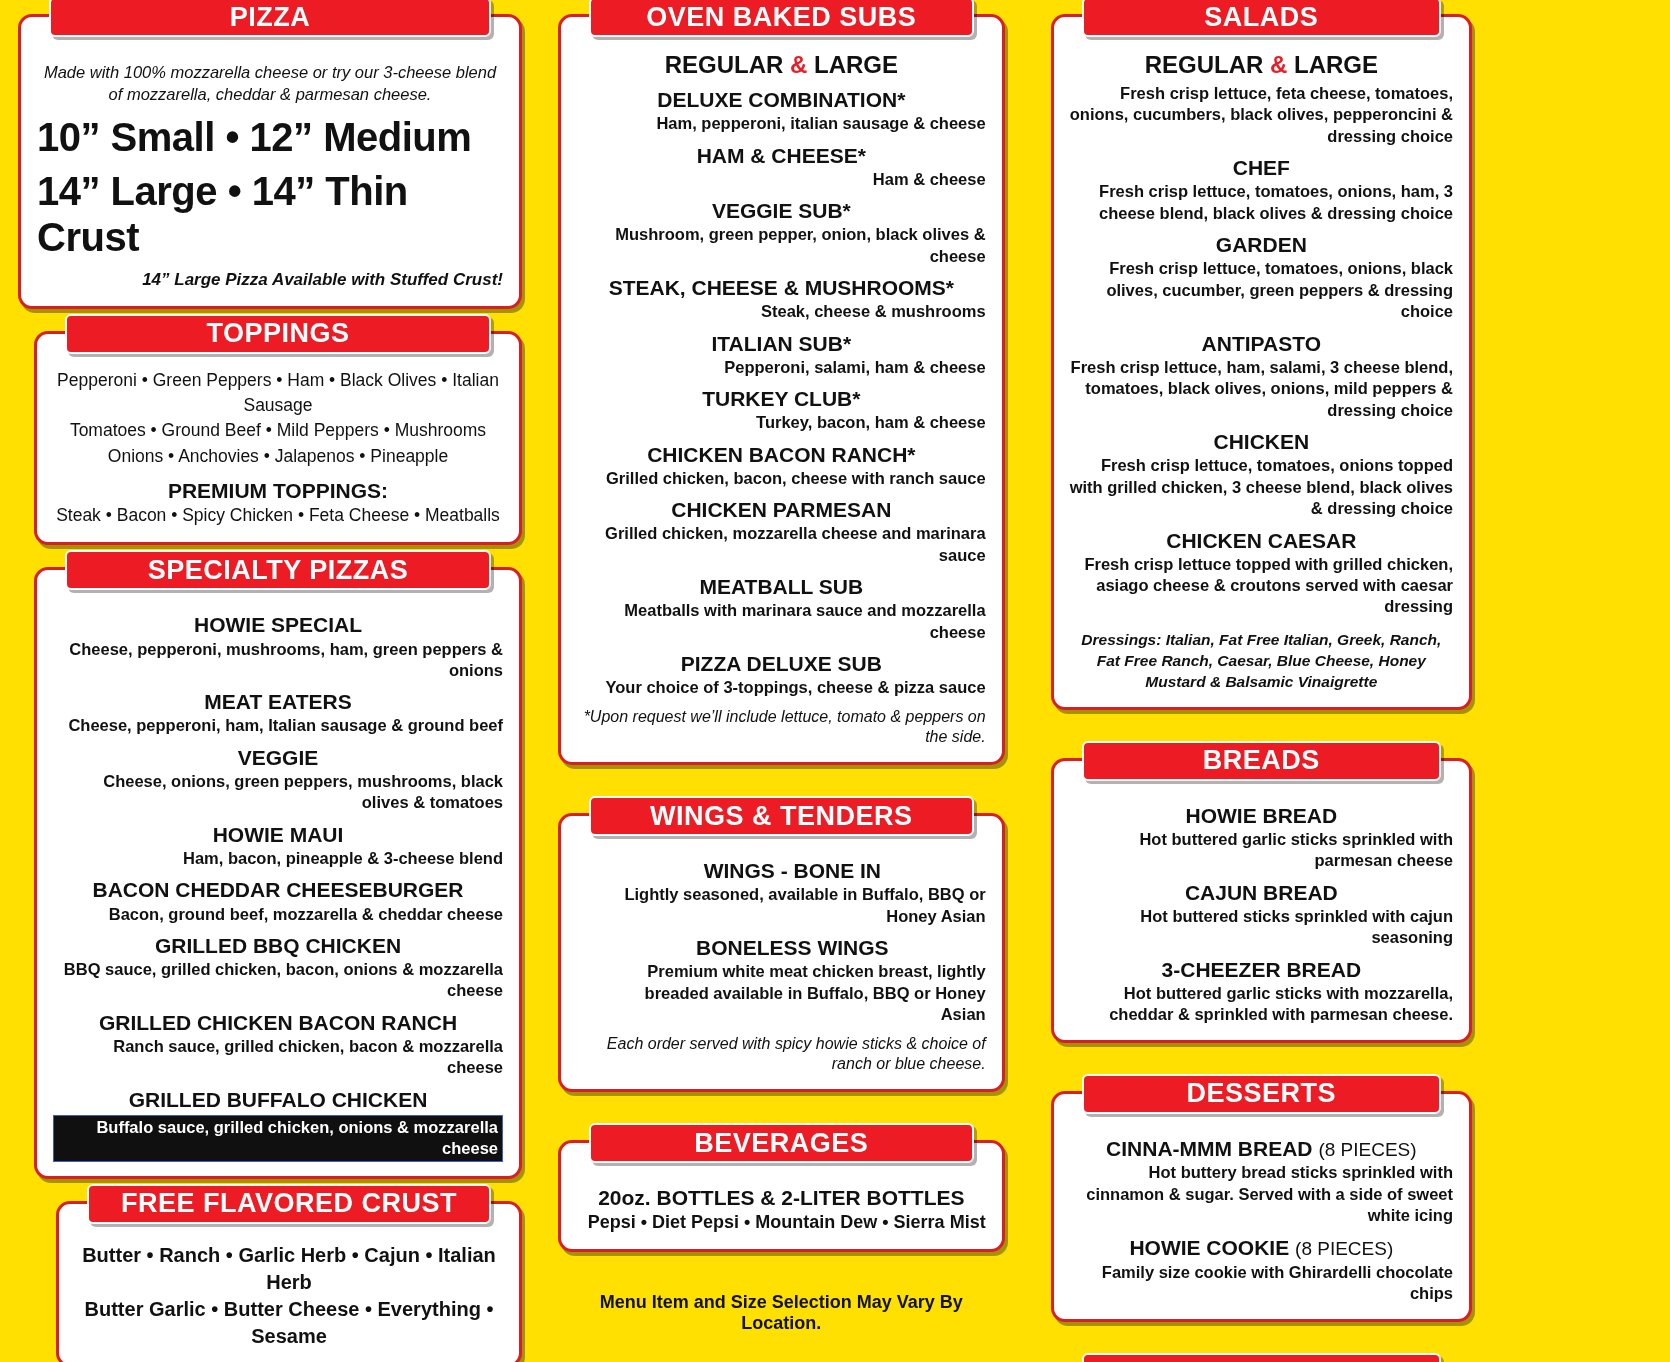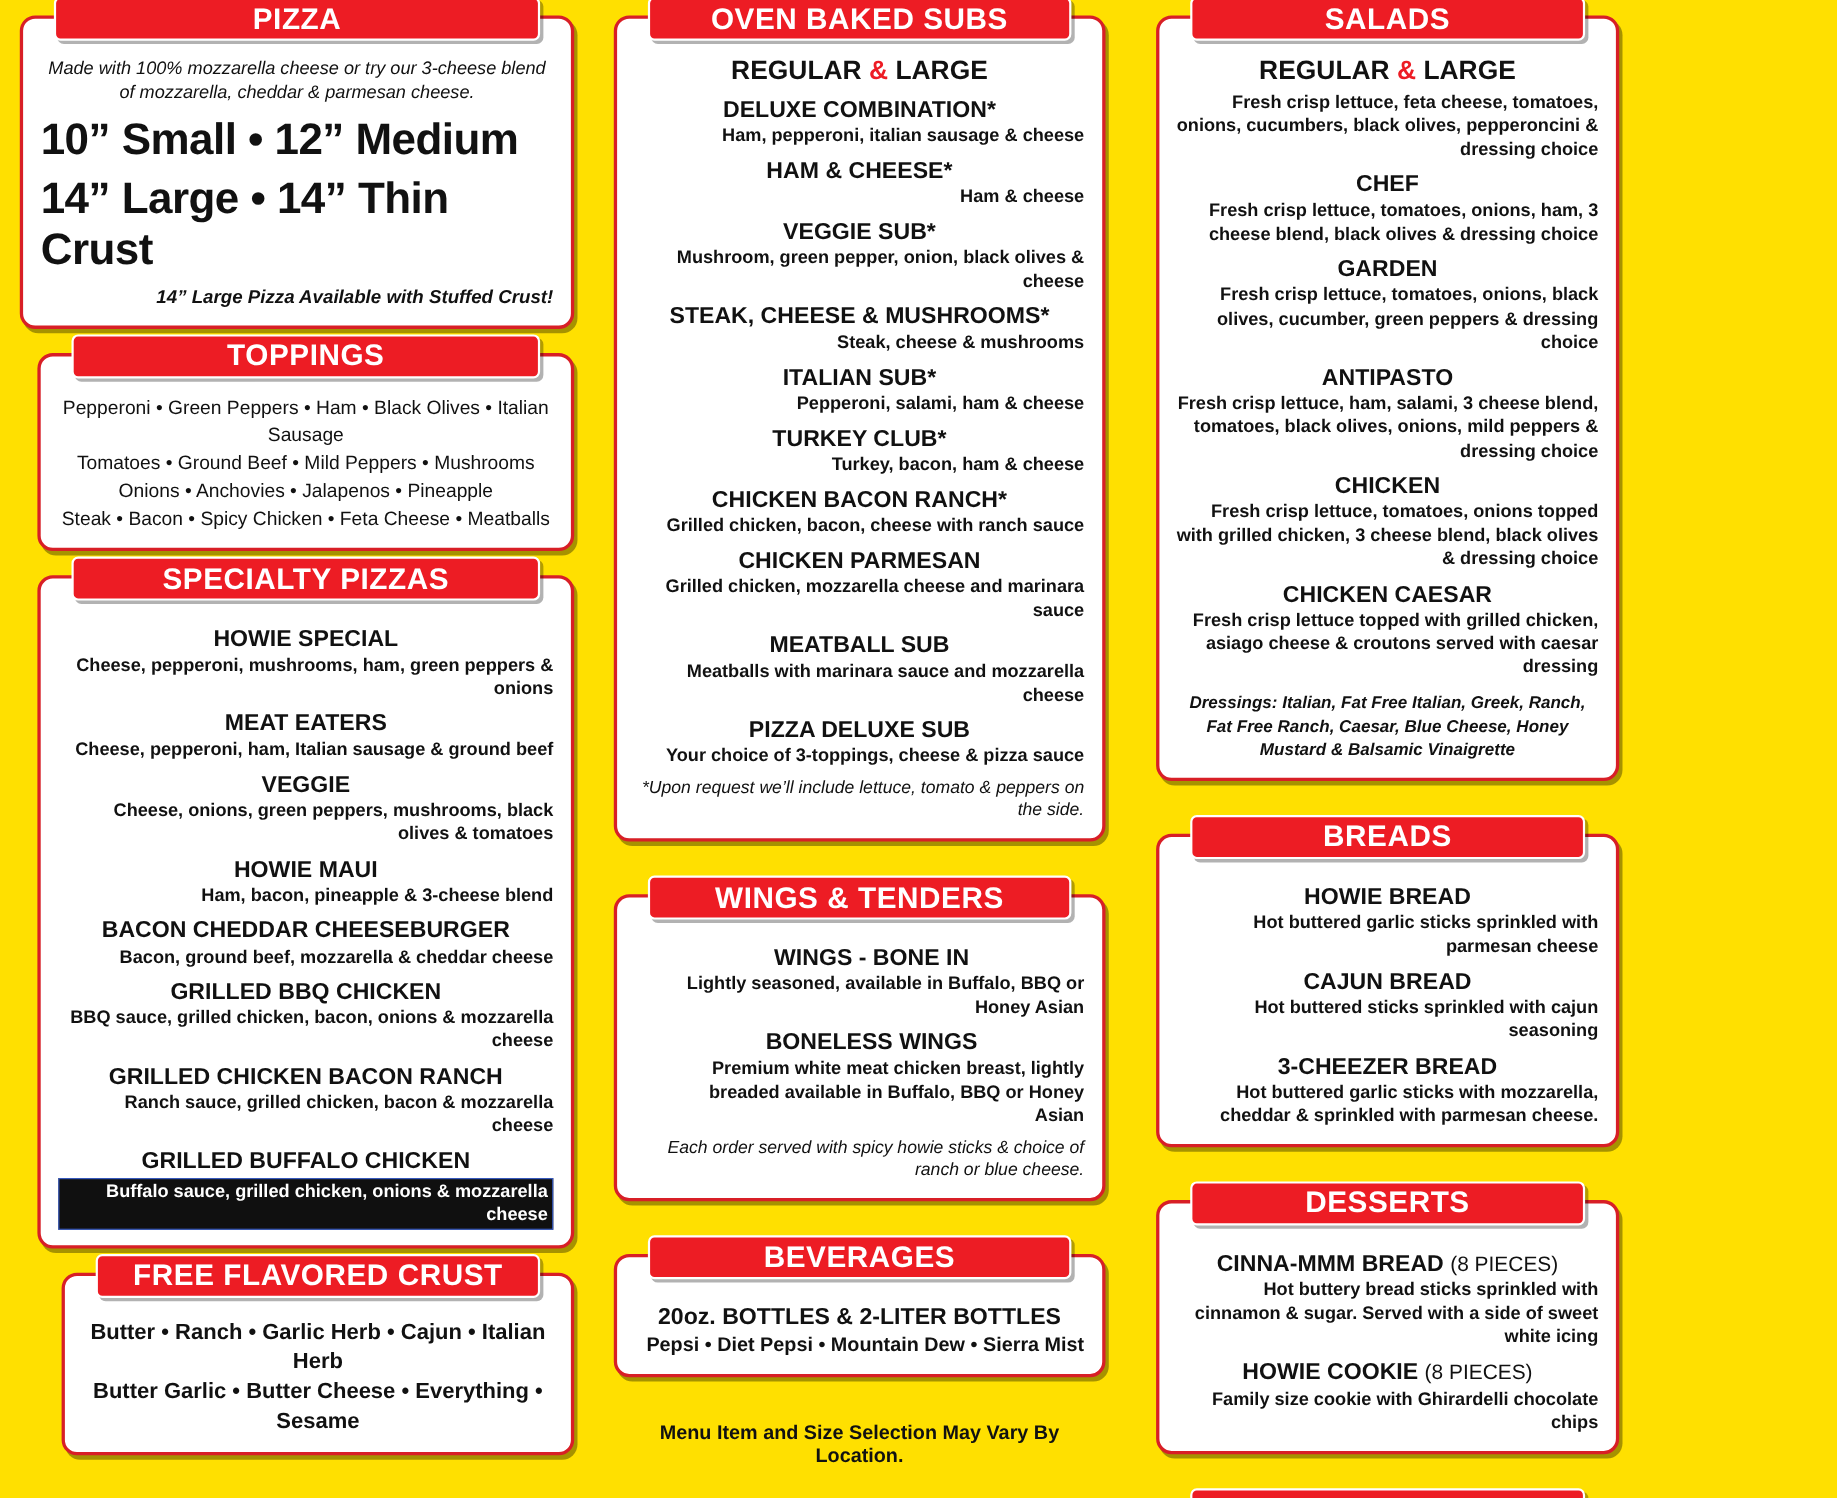--- a/index.html
+++ b/index.html
@@ -59,21 +59,21 @@
     letter-spacing: 0.5px;
     line-height: 1;
     white-space: nowrap;
   }
   .ital {
     font-style: italic;
     font-size: 16.5px;
     color: #111;
     line-height: 1.35;
     text-align: center;
-    margin: 0 0 4px;
+    margin: 10px 0 4px;
   }
   .bigsize {
     font-weight: bold;
     font-size: 40px;
     text-align: left;
     line-height: 1.15;
     margin: 8px 0 2px;
     color: #111;
     letter-spacing: -0.5px;
   }
@@ -181,20 +181,21 @@
         <div class="subital">14” Large Pizza Available with Stuffed Crust!</div>
       </div>
 
       <div class="card" style="margin-left:16px;width:488px;">
         <div class="ribbon">
           <span>TOPPINGS</span>
         </div>
         <div class="plain">Pepperoni • Green Peppers • Ham • Black Olives • Italian Sausage</div>
         <div class="plain">Tomatoes • Ground Beef • Mild Peppers • Mushrooms</div>
         <div class="plain">Onions • Anchovies • Jalapenos • Pineapple</div>
+        <div class="premium-h">PREMIUM TOPPINGS:</div>
         <div class="plain">Steak • Bacon • Spicy Chicken • Feta Cheese • Meatballs</div>
       </div>
 
       <div class="card" style="margin-left:16px;width:488px;">
         <div class="ribbon">
           <span>SPECIALTY PIZZAS</span>
         </div>
 
         <div class="item-name">HOWIE SPECIAL</div>
         <div class="item-desc">Cheese, pepperoni, mushrooms, ham, green peppers &amp; onions</div>

